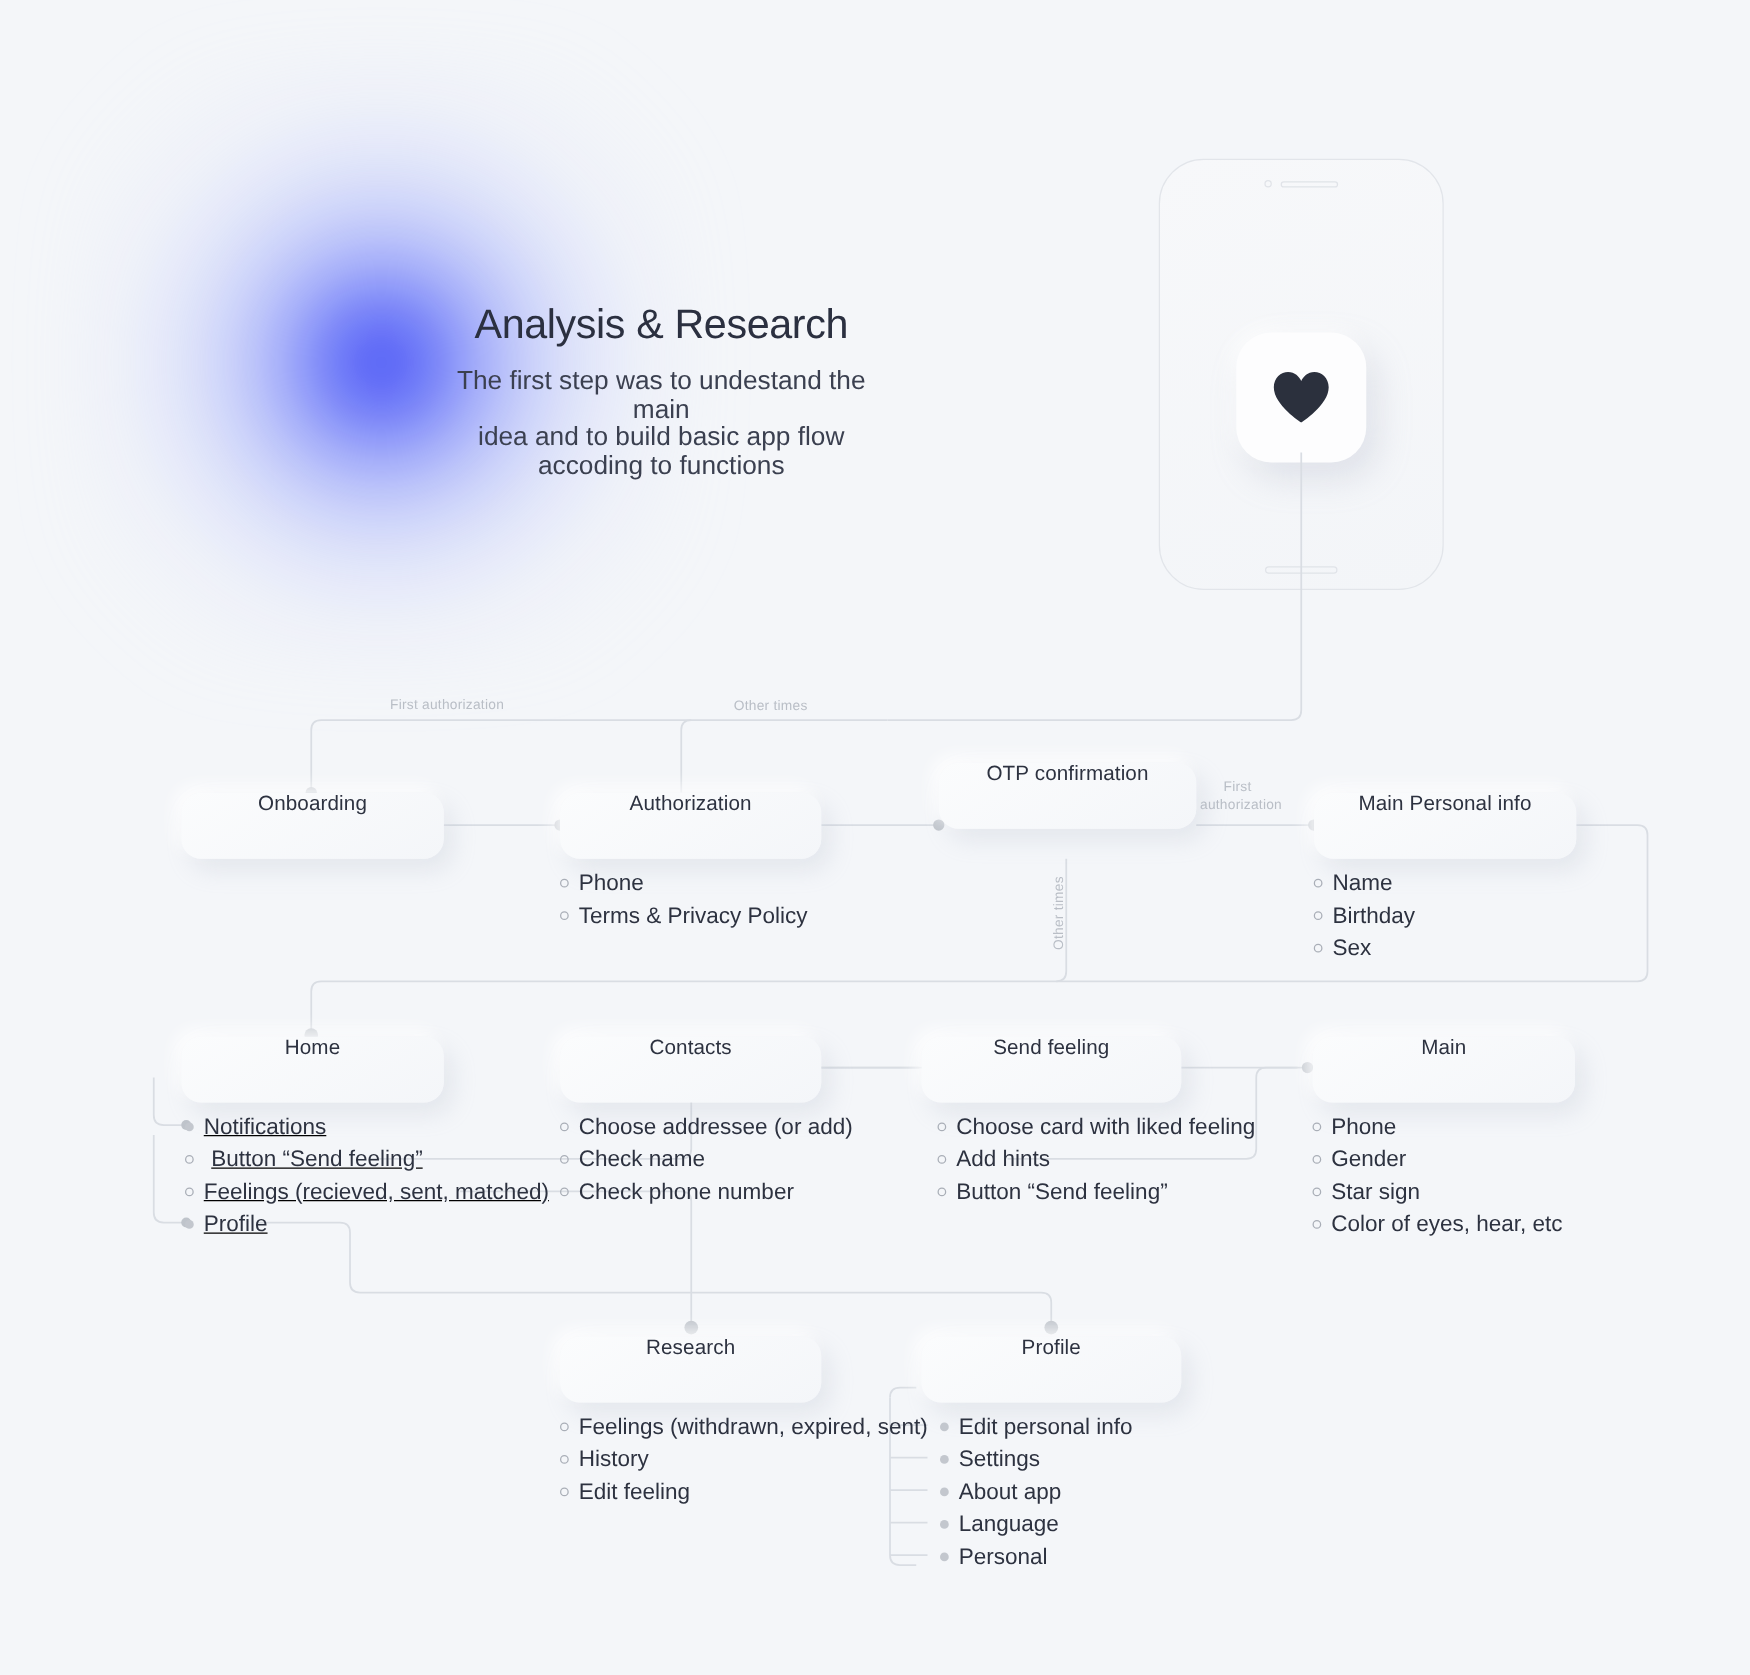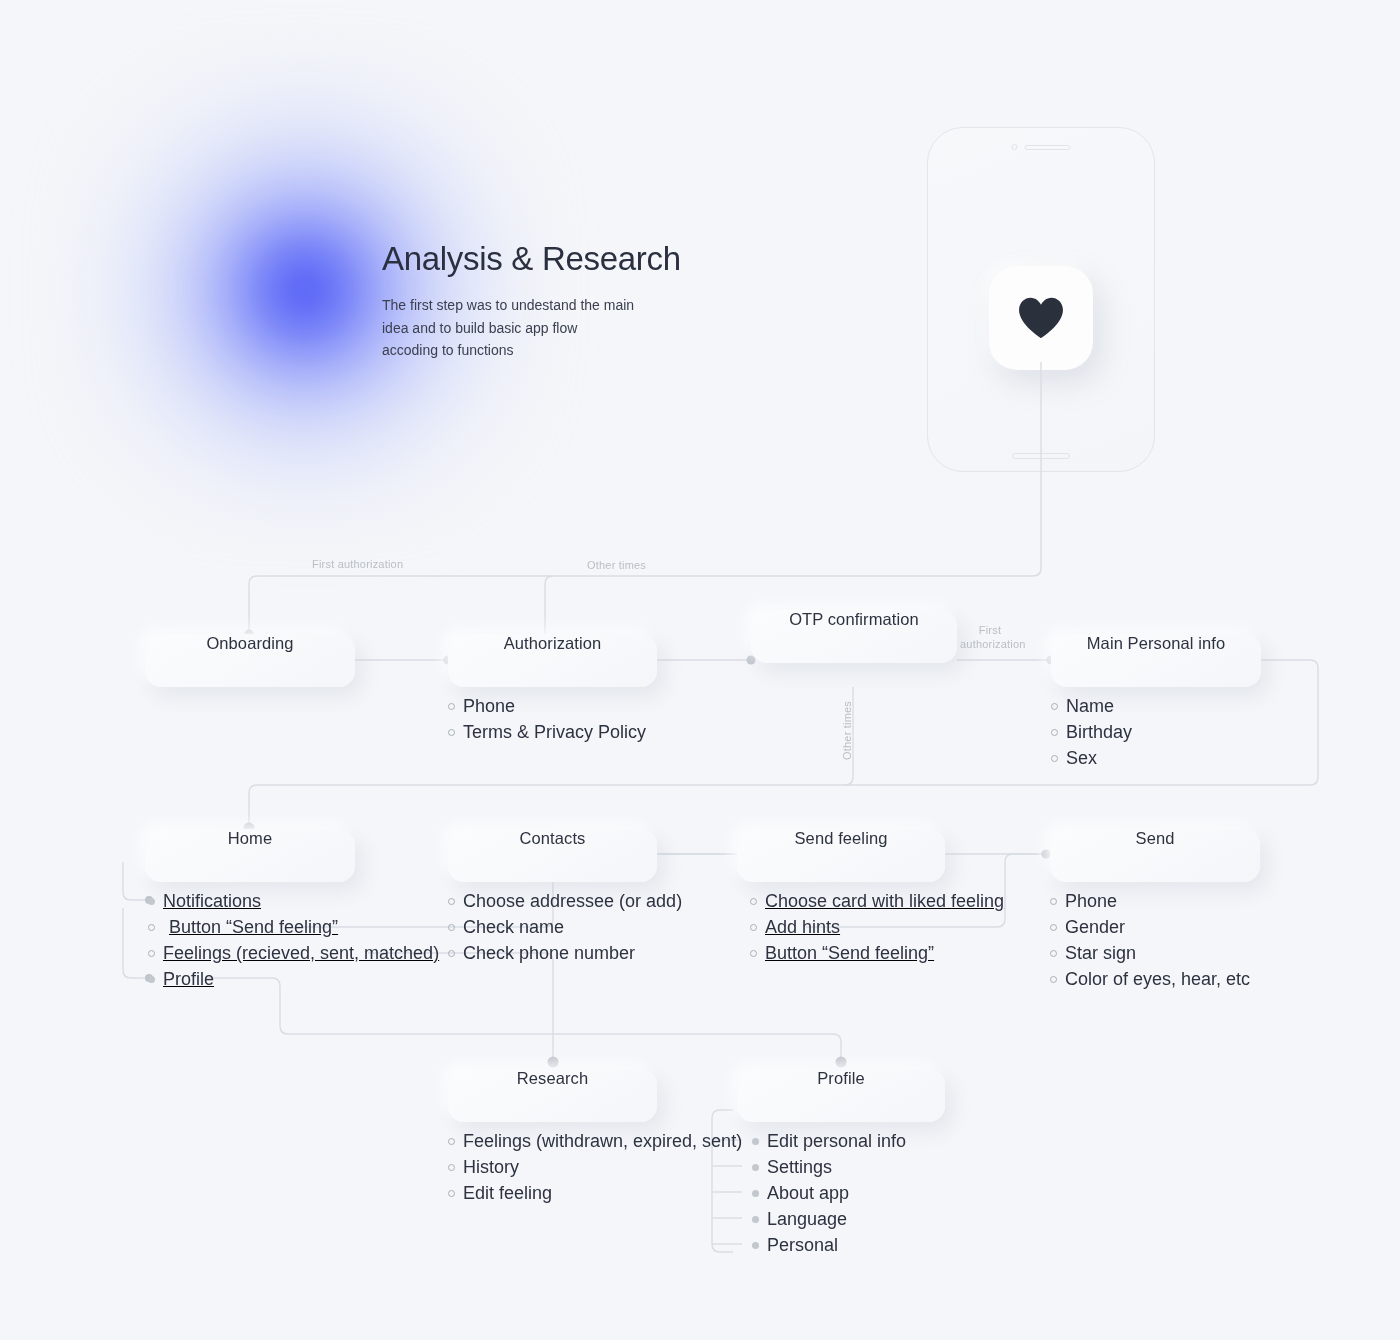--- a/index.html
+++ b/index.html
@@ -33,34 +33,35 @@
         rgba(160,174,253,0.24) 44%,
         rgba(198,206,254,0.12) 58%,
         rgba(225,230,254,0.05) 72%,
         rgba(244,246,249,0.0) 85%);
     filter: blur(26px);
   }
 
   
   #intro {
     position: absolute;
-    left: 382px;
+    left: 364px;
     top: 238px;
     width: 330px;
+    text-align: center;
   }
   #intro h1 {
     font-size: 33px;
     font-weight: 400;
     letter-spacing: -0.3px;
     color: #2b3040;
     line-height: 1.25;
   }
   #intro p {
     margin-top: 15px;
-    font-size: 14px;
+    font-size: 21px;
     line-height: 22.5px;
     color: #3b4050;
     font-weight: 400;
   }
 
   
   #phone {
     position: absolute;
     left: 927px;
     top: 127px;
@@ -314,28 +315,28 @@
 </div>
 <ul class="items" style="left:448px; top:888px;">
   <li class="ring">Choose addressee (or add)</li>
   <li class="ring">Check name</li>
   <li class="ring">Check phone number</li>
 </ul>
 
 <div class="node" style="left:737px; top:829px; width:208px;">
   <span class="node-label">Send feeling</span>
 </div>
-<ul class="items" style="left:750px; top:888px;text-decoration:underline;">
+<ul class="items" style="left:750px; top:888px;">
   <li class="ring">Choose card with liked feeling</li>
   <li class="ring">Add hints</li>
   <li class="ring">Button “Send feeling”</li>
 </ul>
 
 <div class="node" style="left:1050px; top:829px; width:210px;">
-  <span class="node-label">Send</span>
+  <span class="node-label">Main</span>
 </div>
 <ul class="items" style="left:1050px; top:888px;">
   <li class="ring">Phone</li>
   <li class="ring">Gender</li>
   <li class="ring">Star sign</li>
   <li class="ring">Color of eyes, hear, etc</li>
 </ul>
 
 <div class="node" style="left:448px; top:1069px; width:209px;">
   <span class="node-label">Research</span>

